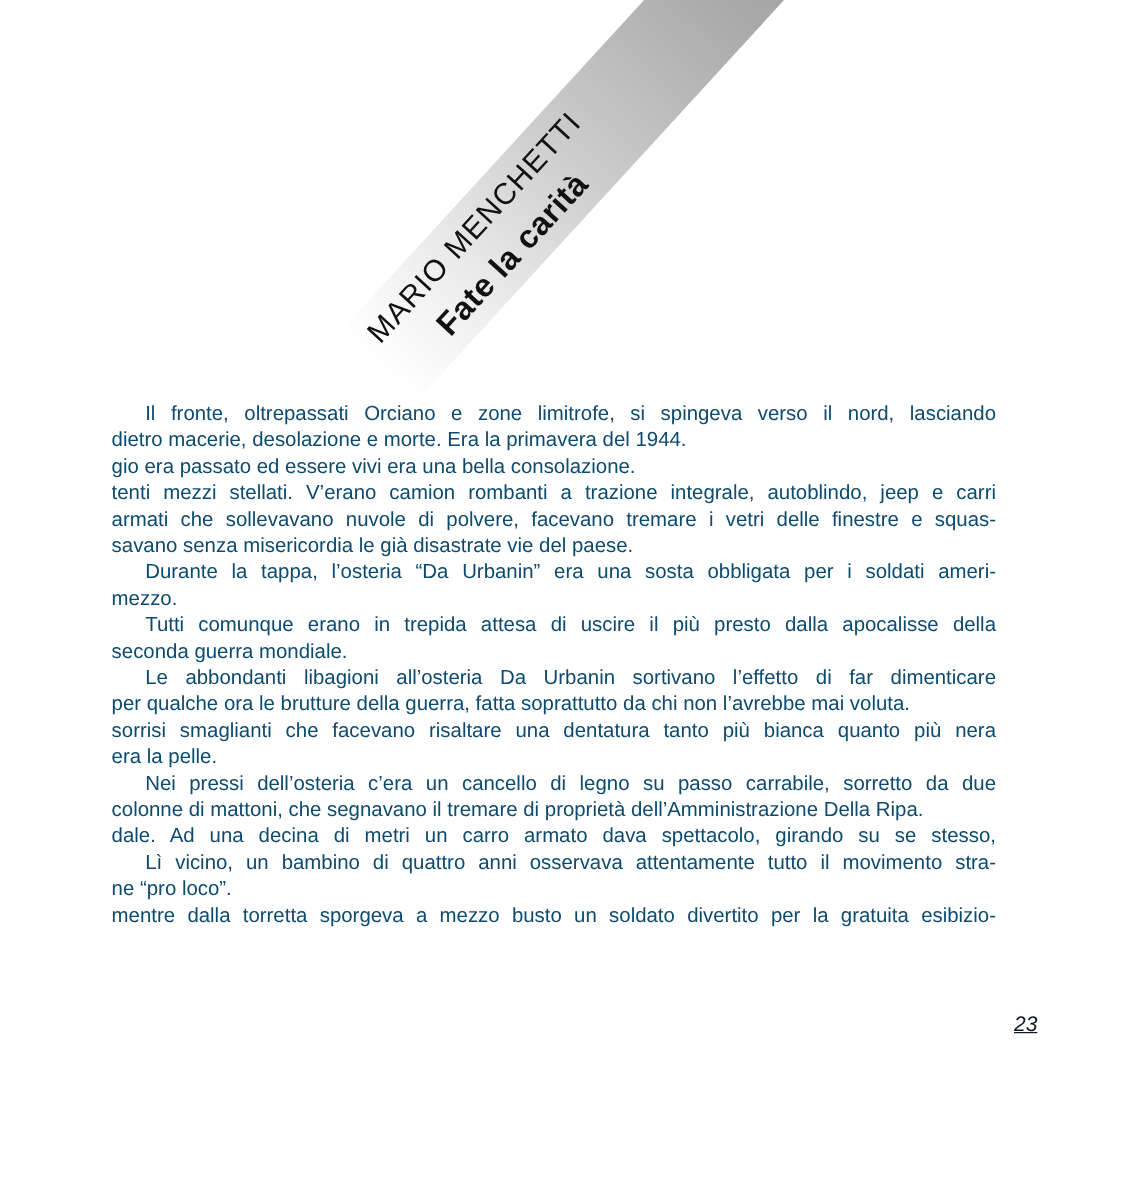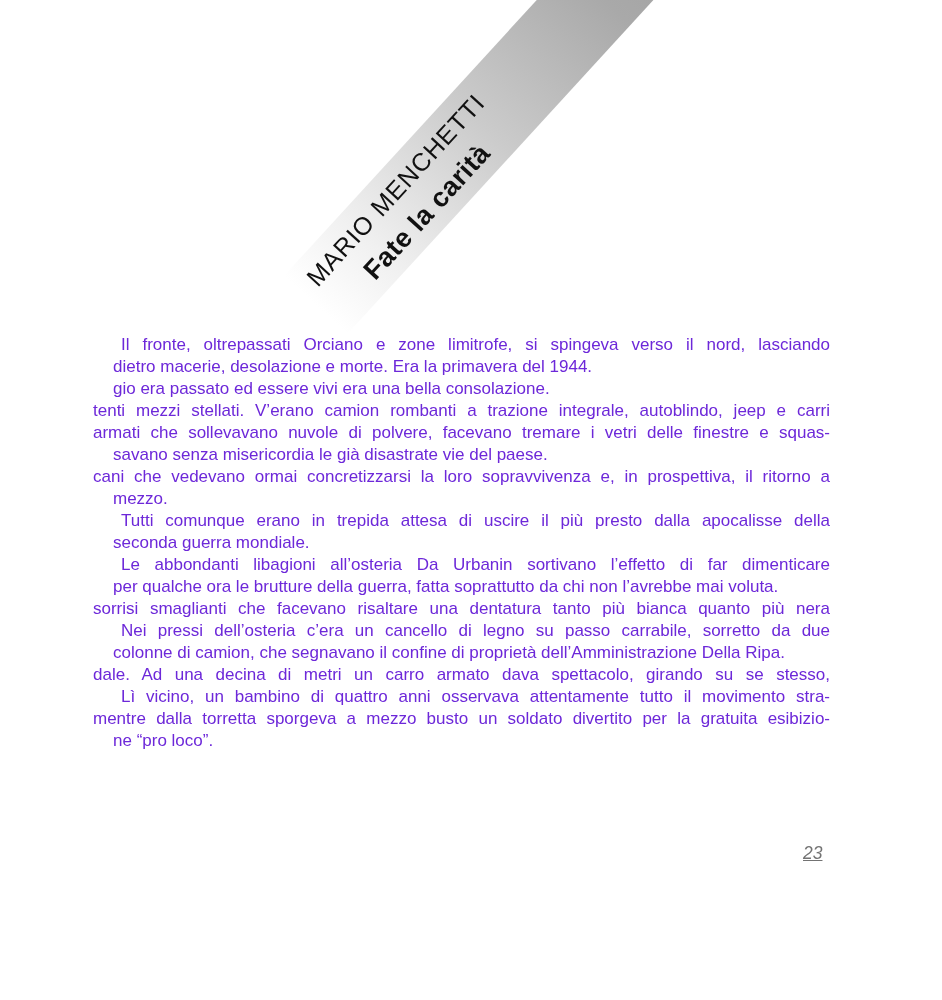--- a/index.html
+++ b/index.html
@@ -60,82 +60,82 @@
   .line {
     height: 22px;
     overflow: hidden;
     text-align: justify;
     text-align-last: justify;
     text-justify: inter-word;
   }
   .line.last {
     text-align: left;
     text-align-last: left;
-    margin-left: 20px;
   }
   .para .line.first {
     text-indent: 28px;
   }
 
   
   .page-number {
     position: absolute;
-    left: 803px;
+    left: 845px;
     top: 843px;
     font-size: 17.5px;
     font-style: italic;
-    color: #737373;
+    color: #0f172a;
     text-decoration: underline;
   }
 </style>
 </head>
 <body>
 
 <div class="page">
 
   <div class="ribbon" style="background: linear-gradient(to right, rgb(255, 255, 255) 0%, rgb(240, 240, 240) 12%, rgb(203, 203, 203) 35%, rgb(169, 169, 169) 60%, rgb(147, 147, 147) 100%); color: rgb(17, 17, 17);">
     <div class="ribbon-line ribbon-author">MARIO MENCHETTI</div>
     <div class="ribbon-line ribbon-title">Fate la carità</div>
   </div>
 
-  <div class="body-text" style="color: #6d28d9;">
+  <div class="body-text" style="color: #0c4a6e;">
       <div class="para">
         <div class="line first">Il fronte, oltrepassati Orciano e zone limitrofe, si spingeva verso il nord, lasciando</div>
         <div class="line last">dietro macerie, desolazione e morte. Era la primavera del 1944.</div>
       </div>
       <div class="para">
         <div class="line last">gio era passato ed essere vivi era una bella consolazione.</div>
       </div>
       <div class="para">
         <div class="line">tenti mezzi stellati. V’erano camion rombanti a trazione integrale, autoblindo, jeep e carri</div>
         <div class="line">armati che sollevavano nuvole di polvere, facevano tremare i vetri delle finestre e squas-</div>
         <div class="line last">savano senza misericordia le già disastrate vie del paese.</div>
       </div>
       <div class="para">
-        <div class="line">cani che vedevano ormai concretizzarsi la loro sopravvivenza e, in prospettiva, il ritorno a</div>
+        <div class="line first">Durante la tappa, l’osteria “Da Urbanin” era una sosta obbligata per i soldati ameri-</div>
         <div class="line last">mezzo.</div>
       </div>
       <div class="para">
         <div class="line first">Tutti comunque erano in trepida attesa di uscire il più presto dalla apocalisse della</div>
         <div class="line last">seconda guerra mondiale.</div>
       </div>
       <div class="para">
         <div class="line first">Le abbondanti libagioni all’osteria Da Urbanin sortivano l’effetto di far dimenticare</div>
         <div class="line last">per qualche ora le brutture della guerra, fatta soprattutto da chi non l’avrebbe mai voluta.</div>
       </div>
       <div class="para">
         <div class="line">sorrisi smaglianti che facevano risaltare una dentatura tanto più bianca quanto più nera</div>
+        <div class="line last">era la pelle.</div>
       </div>
       <div class="para">
         <div class="line first">Nei pressi dell’osteria c’era un cancello di legno su passo carrabile, sorretto da due</div>
-        <div class="line last">colonne di camion, che segnavano il confine di proprietà dell’Amministrazione Della Ripa.</div>
+        <div class="line last">colonne di mattoni, che segnavano il tremare di proprietà dell’Amministrazione Della Ripa.</div>
       </div>
       <div class="para">
         <div class="line">dale. Ad una decina di metri un carro armato dava spettacolo, girando su se stesso,</div>
         <div class="line first">Lì vicino, un bambino di quattro anni osservava attentamente tutto il movimento stra-</div>
+        <div class="line last">ne “pro loco”.</div>
         <div class="line">mentre dalla torretta sporgeva a mezzo busto un soldato divertito per la gratuita esibizio-</div>
-        <div class="line last">ne “pro loco”.</div>
       </div>
     </div>
 
   <div class="page-number">23</div>
 
 </div>
 
 </body></html>

